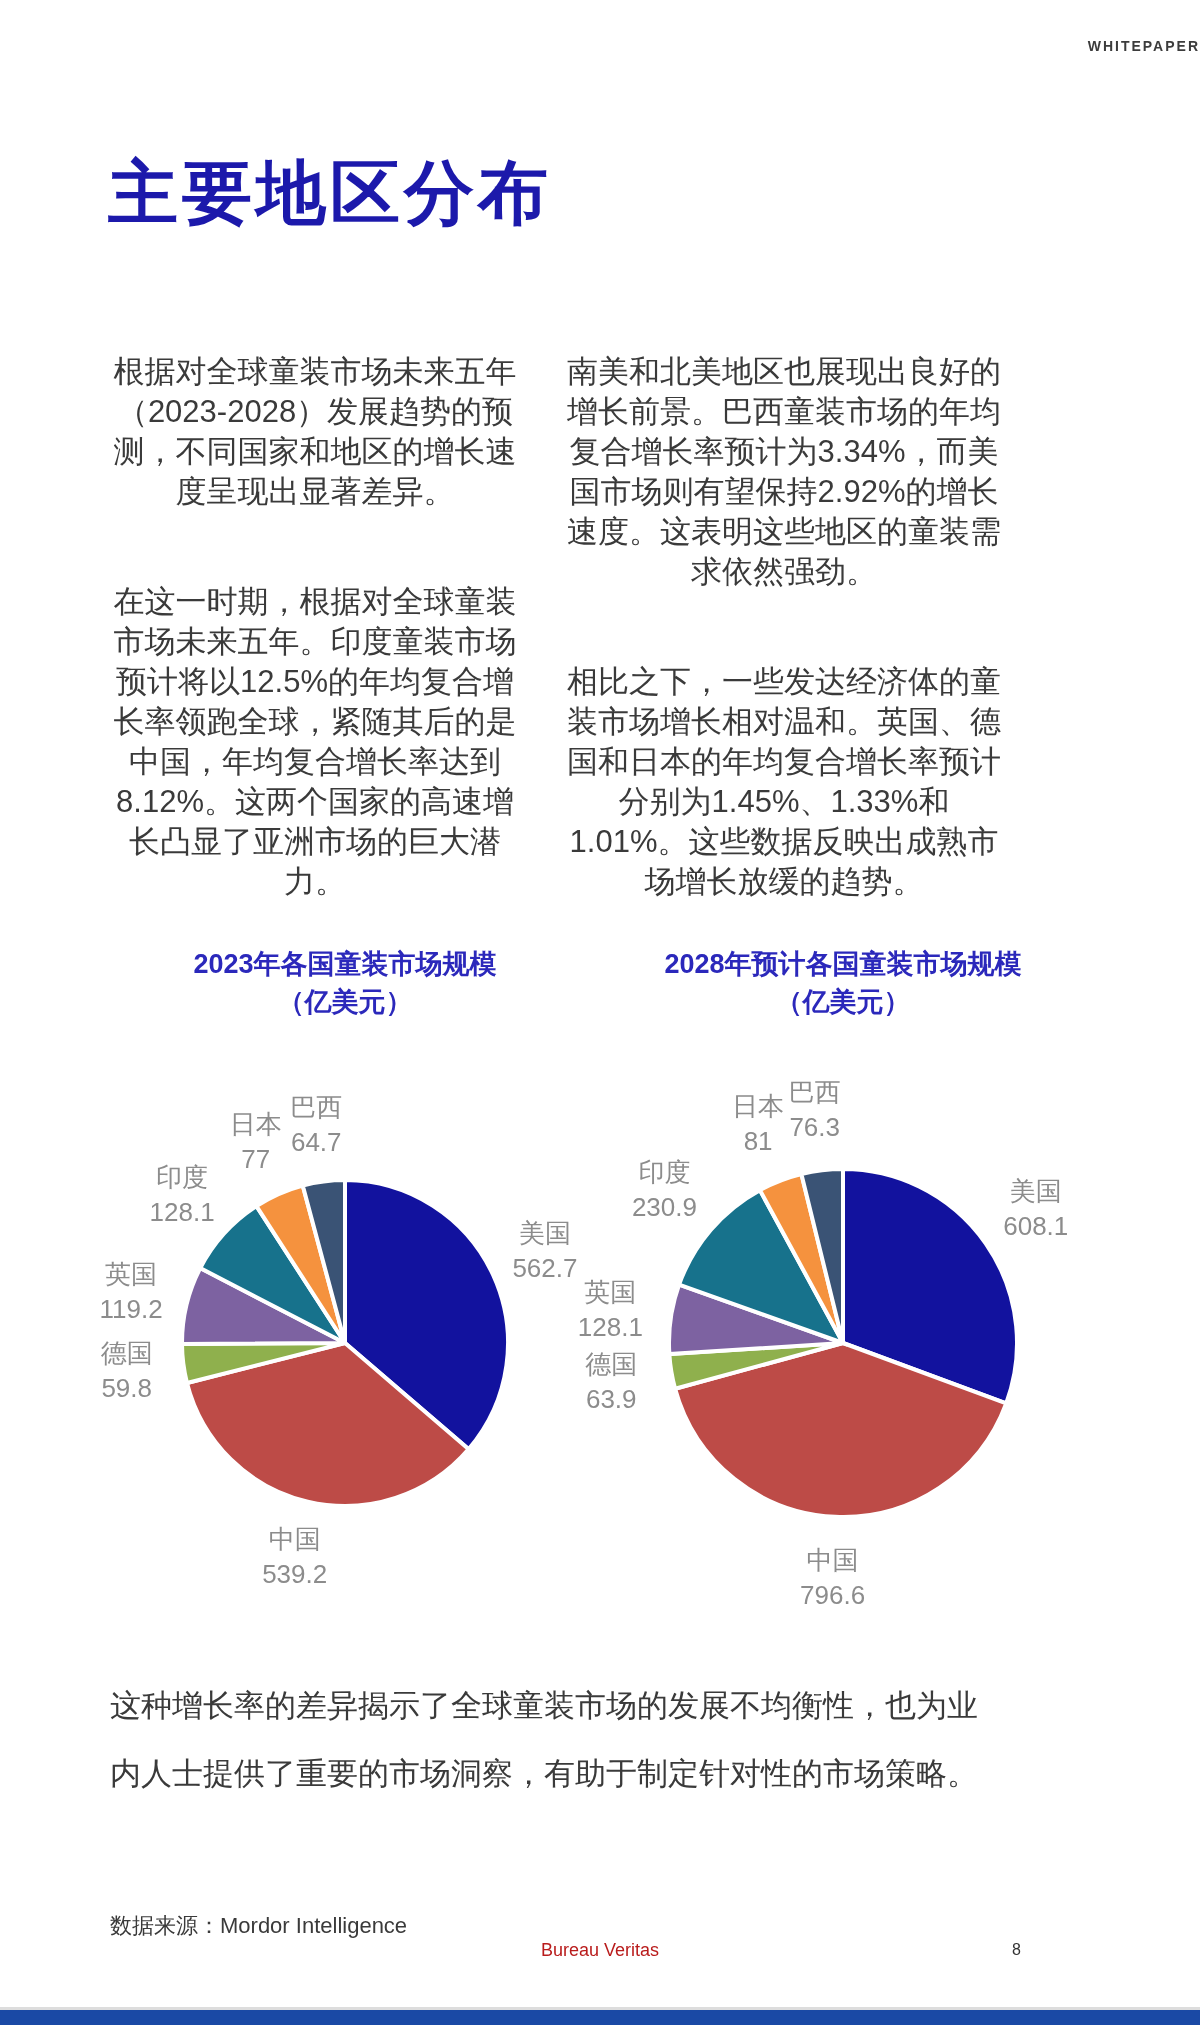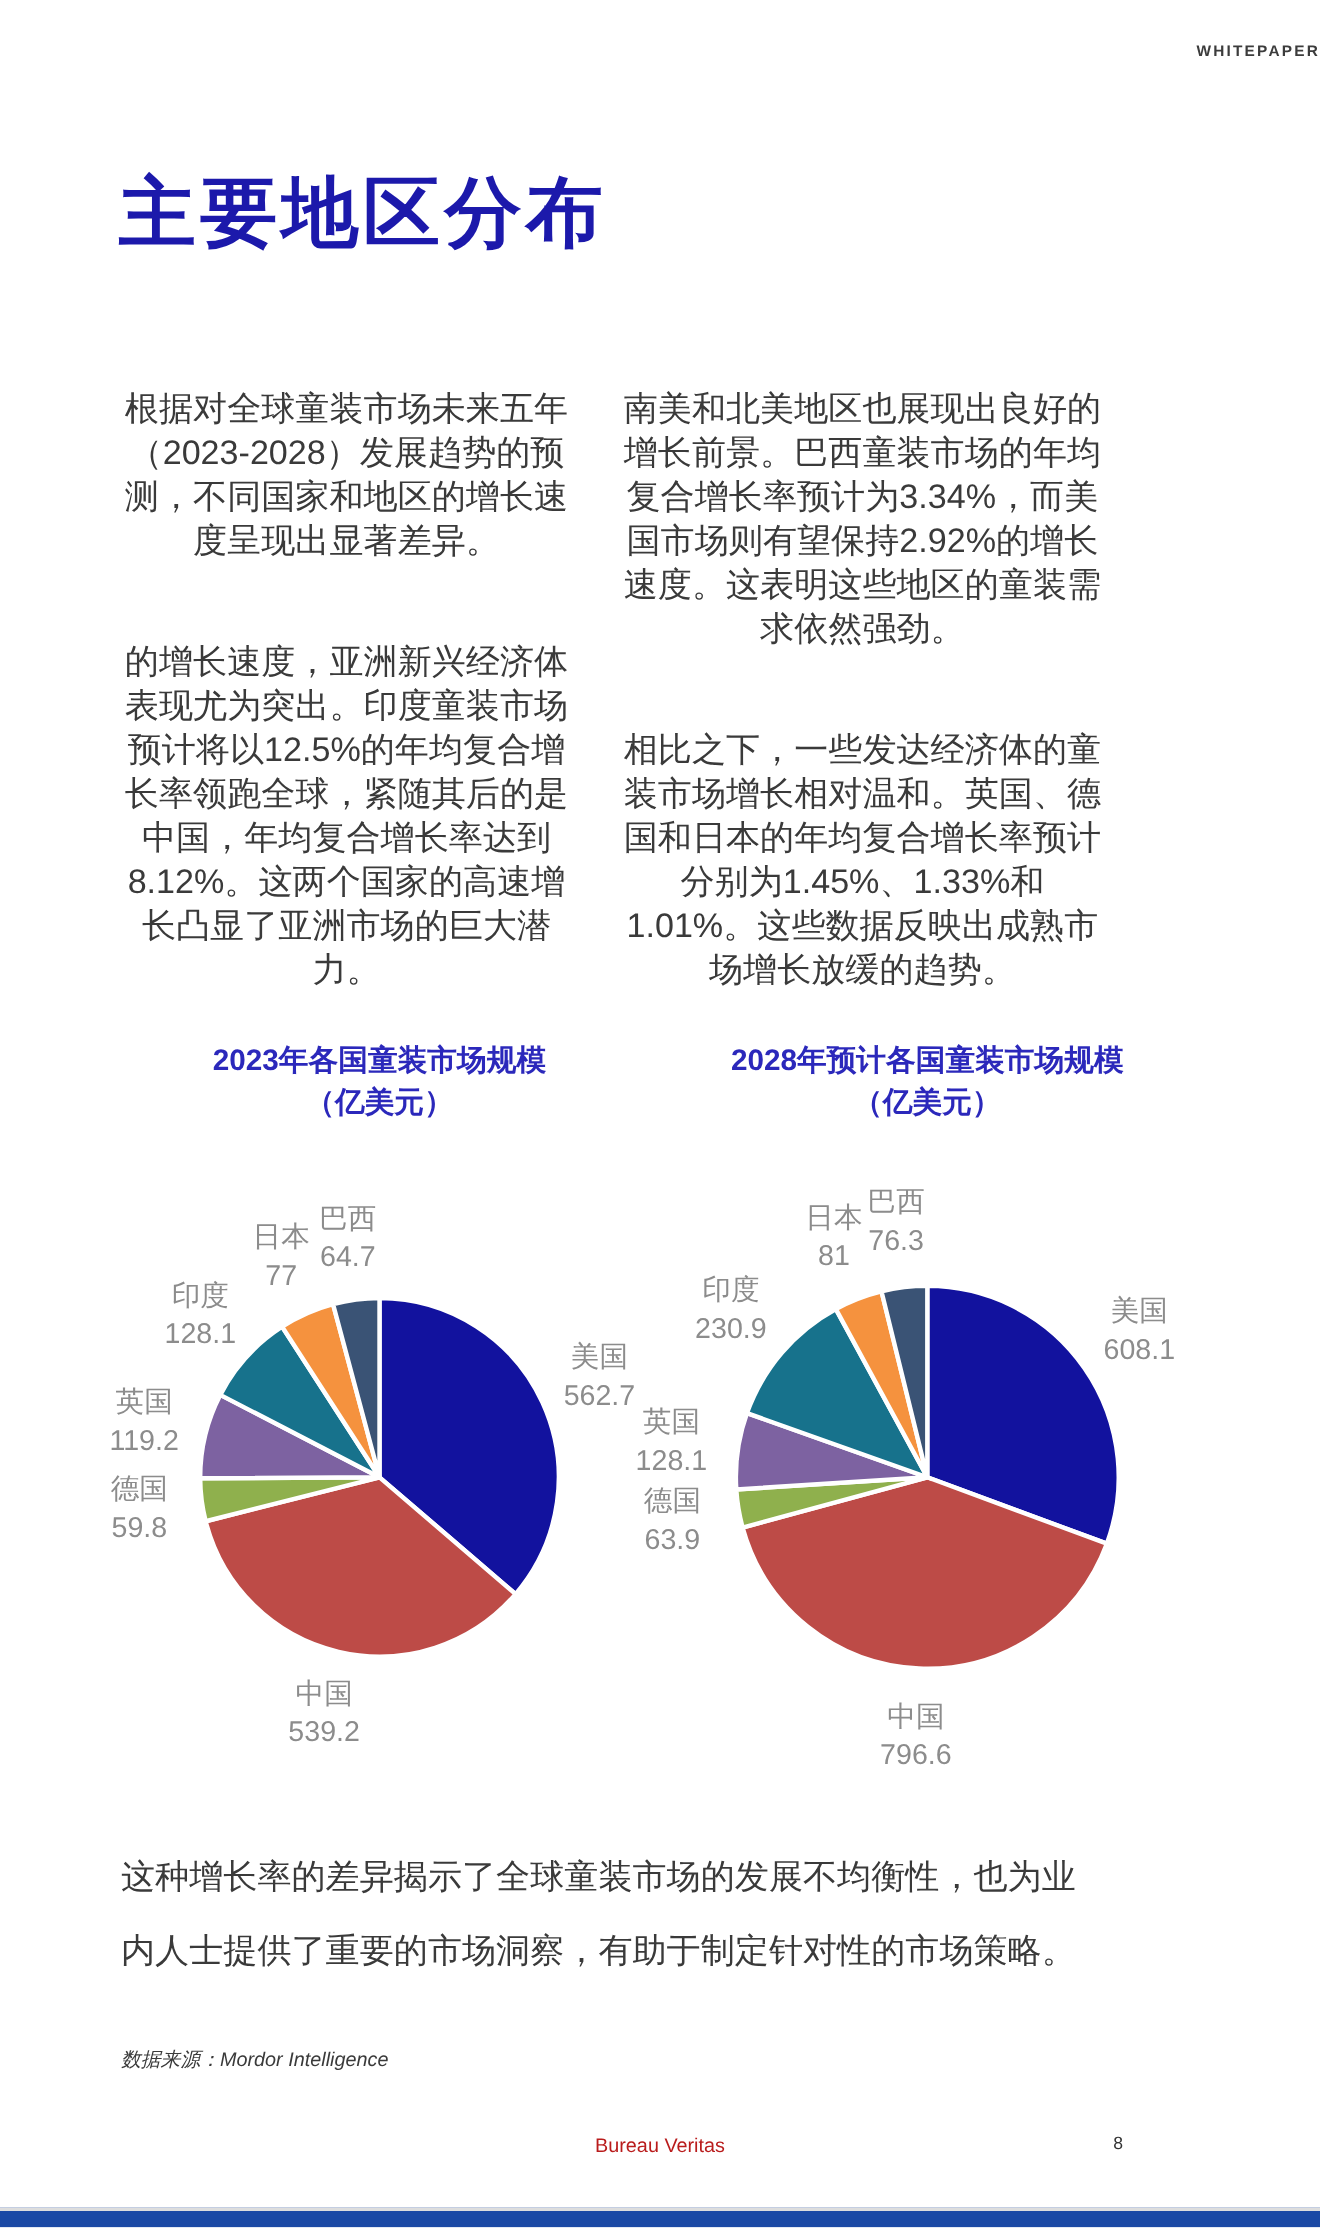--- a/index.html
+++ b/index.html
@@ -26,40 +26,40 @@
     color:var(--chart-title-blue,#2b28bb);}
   .pie-area{position:relative;width:500px;height:640px;margin-top:2px;overflow:visible;}
   .pie-area svg{position:absolute;left:0;top:0;}
   .pie-label{position:absolute;transform:translate(-50%,-50%);text-align:center;
     font-size:26px;line-height:35px;color:var(--label-gray,#8c8c8c);white-space:nowrap;}
 
   .closing{position:absolute;left:110px;top:1672px;width:880px;font-size:31px;line-height:68px;
     color:var(--body-text,#3a3a3a);}
   .closing p{margin:0;}
 
-  .source-line{position:absolute;left:110px;top:1860px;font-size:18px;color:var(--body-text,#3a3a3a);font-style:italic;}
+  .source-line{position:absolute;left:110px;top:1911px;font-size:22px;color:var(--body-text,#3a3a3a);}
 
   .footer-brand{position:absolute;left:0;top:1940px;width:1200px;text-align:center;
     font-size:18px;color:#b91c1c;}
   .page-number{position:absolute;left:1012px;top:1941px;font-size:16px;color:#333333;}
   .footer-bar{position:absolute;left:0;bottom:0;width:1200px;height:15px;
     background:var(--footer-bar-blue,#1a49a5);border-top:3px solid #dddddd;}
 </style>
 </head>
 <body>
 
 <div id="page">
 
   <div class="header-label">WHITEPAPER</div>
 
   <h1 class="page-title">主要地区分布</h1>
 
   <div class="col col-left">
     <p>根据对全球童装市场未来五年（2023-2028）发展趋势的预测，不同国家和地区的增长速度呈现出显著差异。</p>
-    <p>的增长速度，亚洲新兴经济体表现尤为突出。印度童装市场预计将以12.5%的年均复合增长率领跑全球，紧随其后的是中国，年均复合增长率达到8.12%。这两个国家的高速增长凸显了亚洲市场的巨大潜力。</p>
+    <p>在这一时期，根据对全球童装市场未来五年。印度童装市场预计将以12.5%的年均复合增长率领跑全球，紧随其后的是中国，年均复合增长率达到8.12%。这两个国家的高速增长凸显了亚洲市场的巨大潜力。</p>
   </div>
 
   <div class="col col-right">
     <p>南美和北美地区也展现出良好的增长前景。巴西童装市场的年均复合增长率预计为3.34%，而美国市场则有望保持2.92%的增长速度。这表明这些地区的童装需求依然强劲。</p>
     <p>相比之下，一些发达经济体的童装市场增长相对温和。英国、德国和日本的年均复合增长率预计分别为1.45%、1.33%和1.01%。这些数据反映出成熟市场增长放缓的趋势。</p>
   </div>
 
   <div class="chart-block c0">
     <div class="chart-title">
       <div>2023年各国童装市场规模</div>

